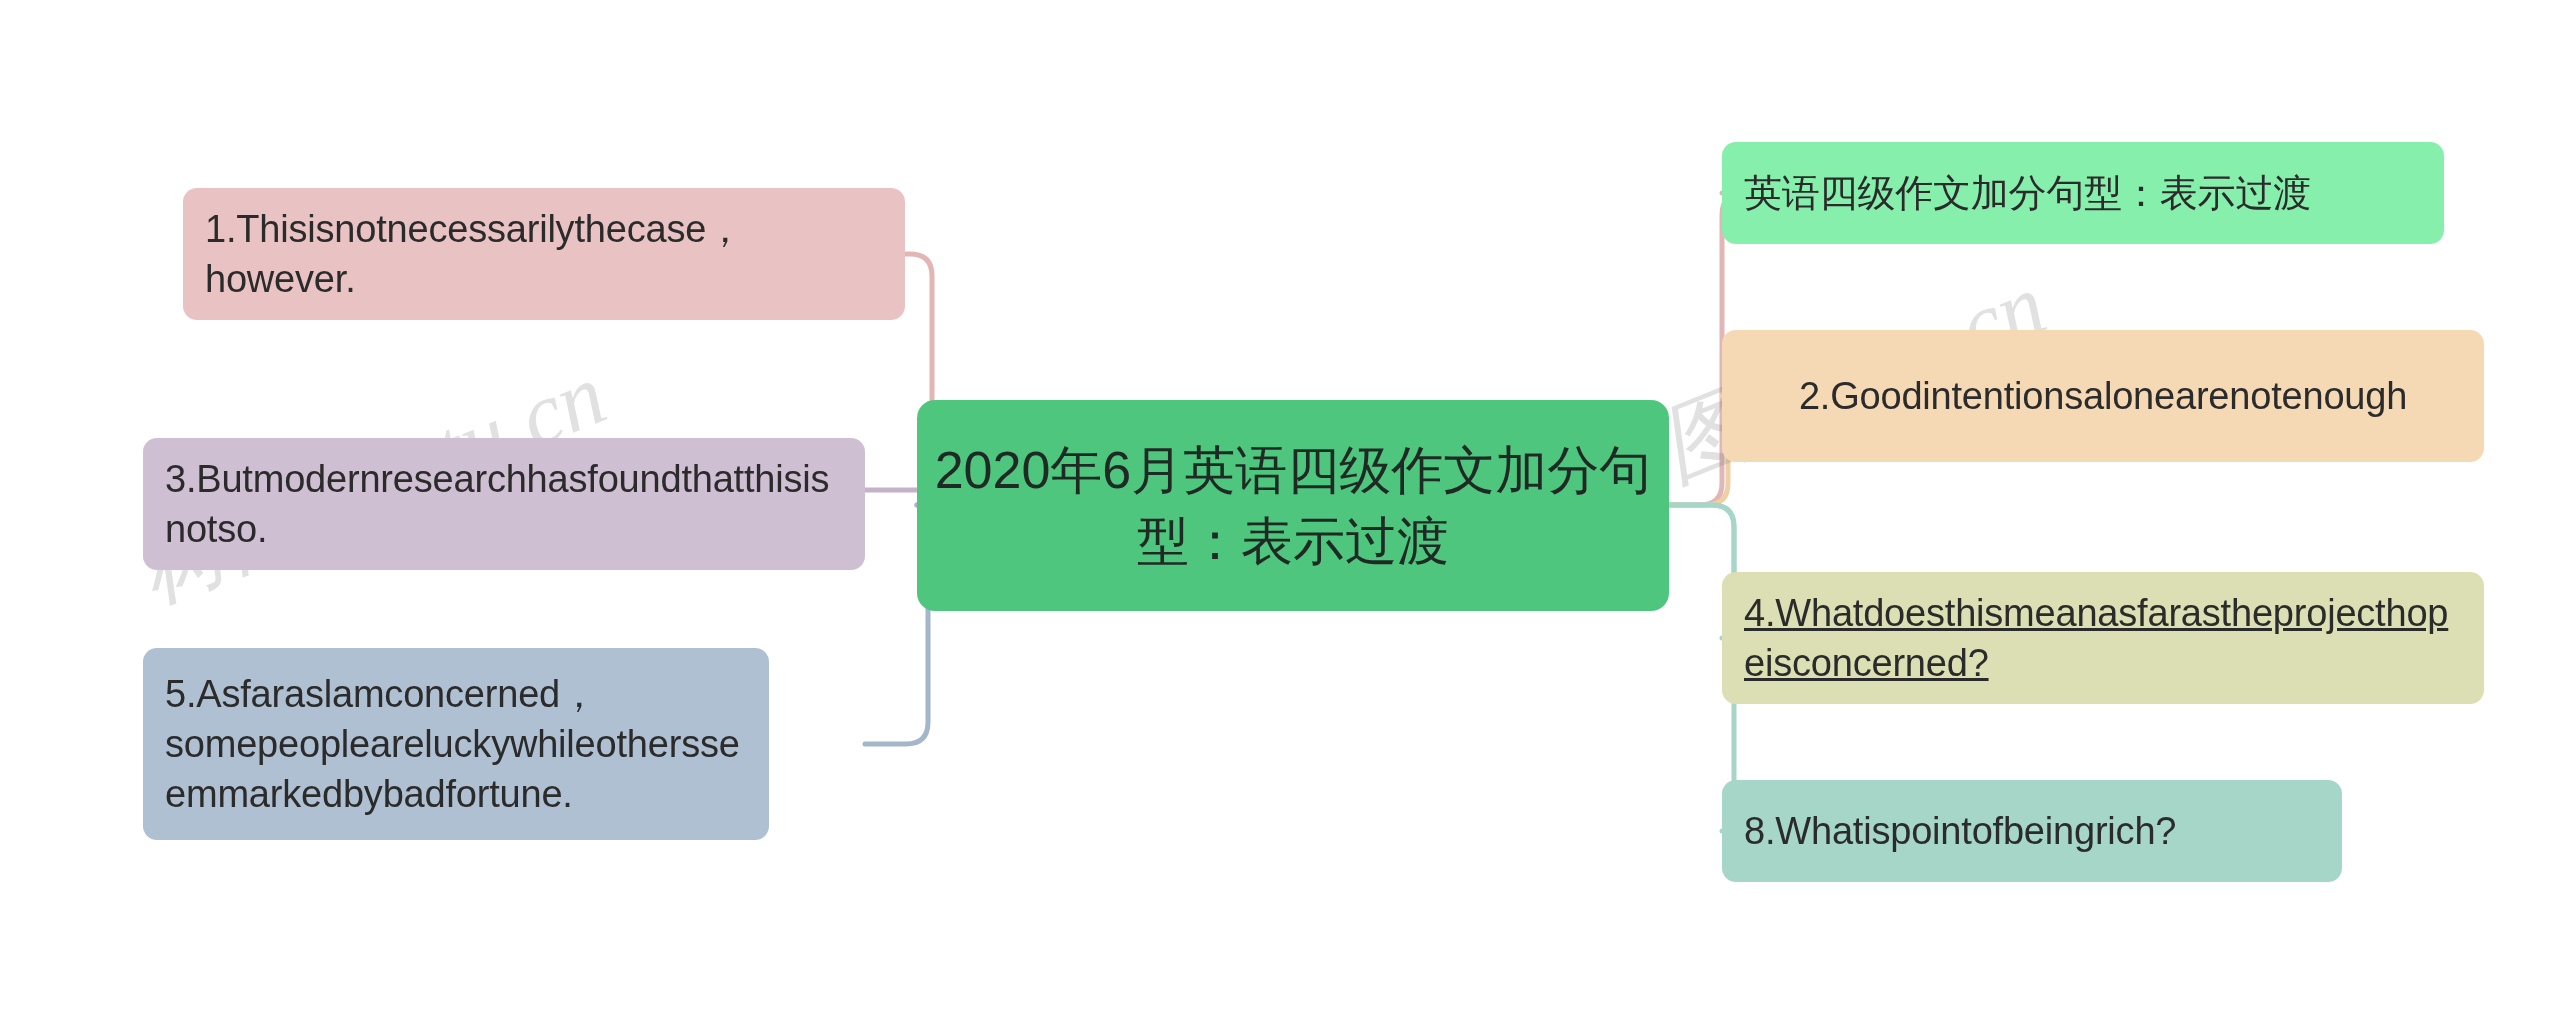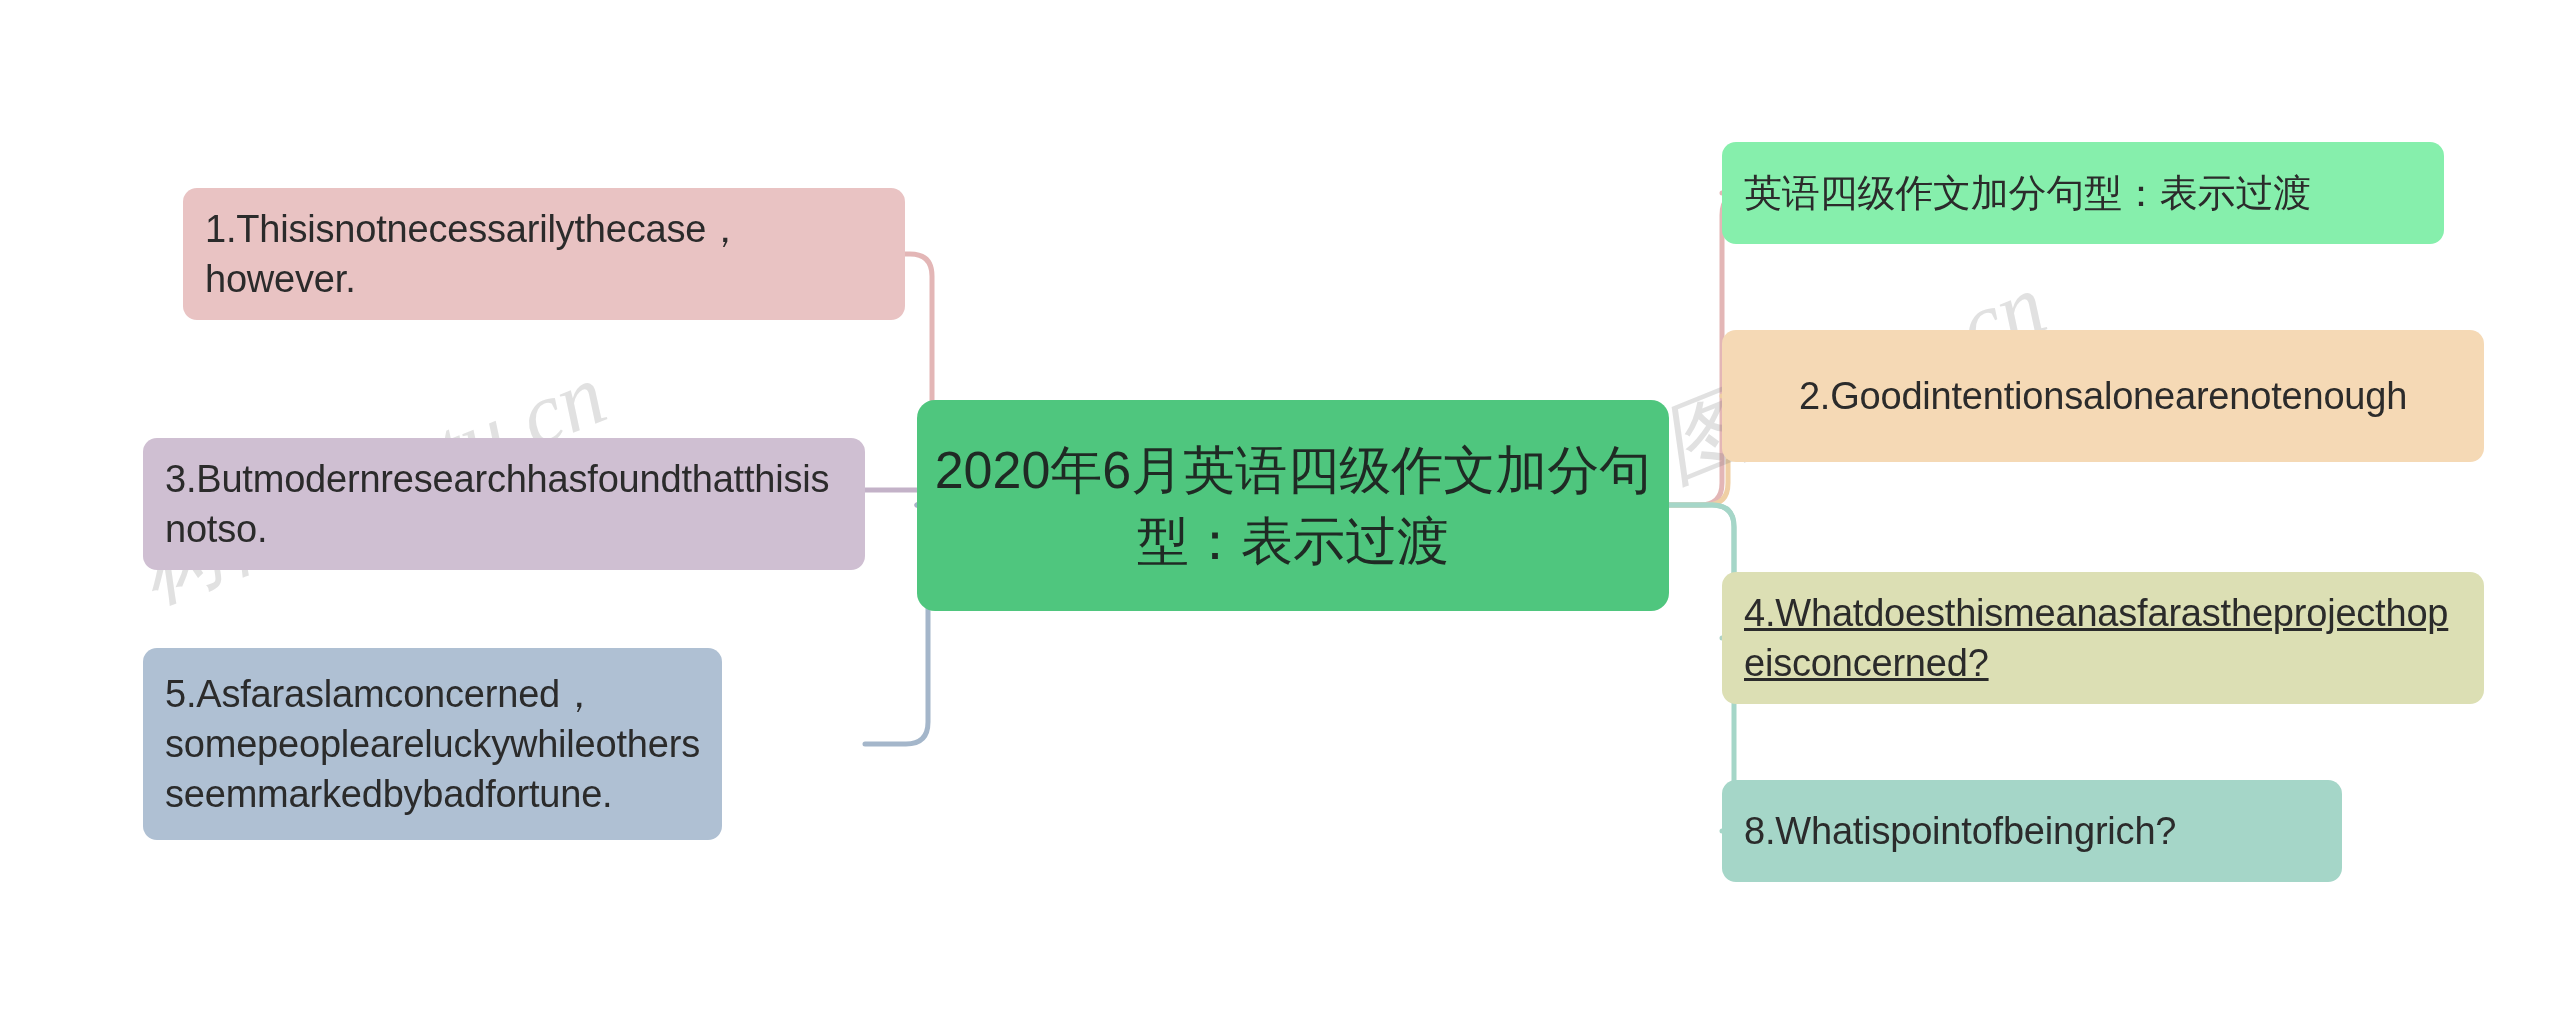--- a/index.html
+++ b/index.html
@@ -56,21 +56,21 @@
     letter-spacing: 0px;
     line-height: 1.36;
   }
   
   .branch {
     padding: 0 22px;
     font-size: 38px;
   }
   #node-l1 { left: 143px;  top: 188px; width: 722px; height: 132px; background: #E9C3C3; margin-left: 40px; }
   #node-l3 { left: 143px;  top: 438px; width: 722px; height: 132px; background: #CFBFD2; justify-content: flex-end; }
-  #node-l5 { left: 143px;  top: 648px; width: 579px; height: 192px; background: #AFC0D3; }
+  #node-l5 { left: 143px;  top: 648px; width: 626px; height: 192px; background: #AFC0D3; }
   #node-r0 { left: 1722px; top: 142px; width: 722px; height: 102px; background: #86efac; }
   #node-r2 { left: 1722px; top: 330px; width: 762px; height: 132px; background: #F5D9B5; text-align: center; }
   #node-r4 { left: 1722px; top: 572px; width: 762px; height: 132px; background: #DCDFB4; text-decoration: underline; }
   #node-r6 { left: 1722px; top: 780px; width: 620px; height: 102px; background: #A5D6C8; }
 
   .watermark {
     position: absolute;
     color: rgba(120,120,120,0.22);
     font-family: "Liberation Serif", "DejaVu Serif", serif;
     font-style: italic;

